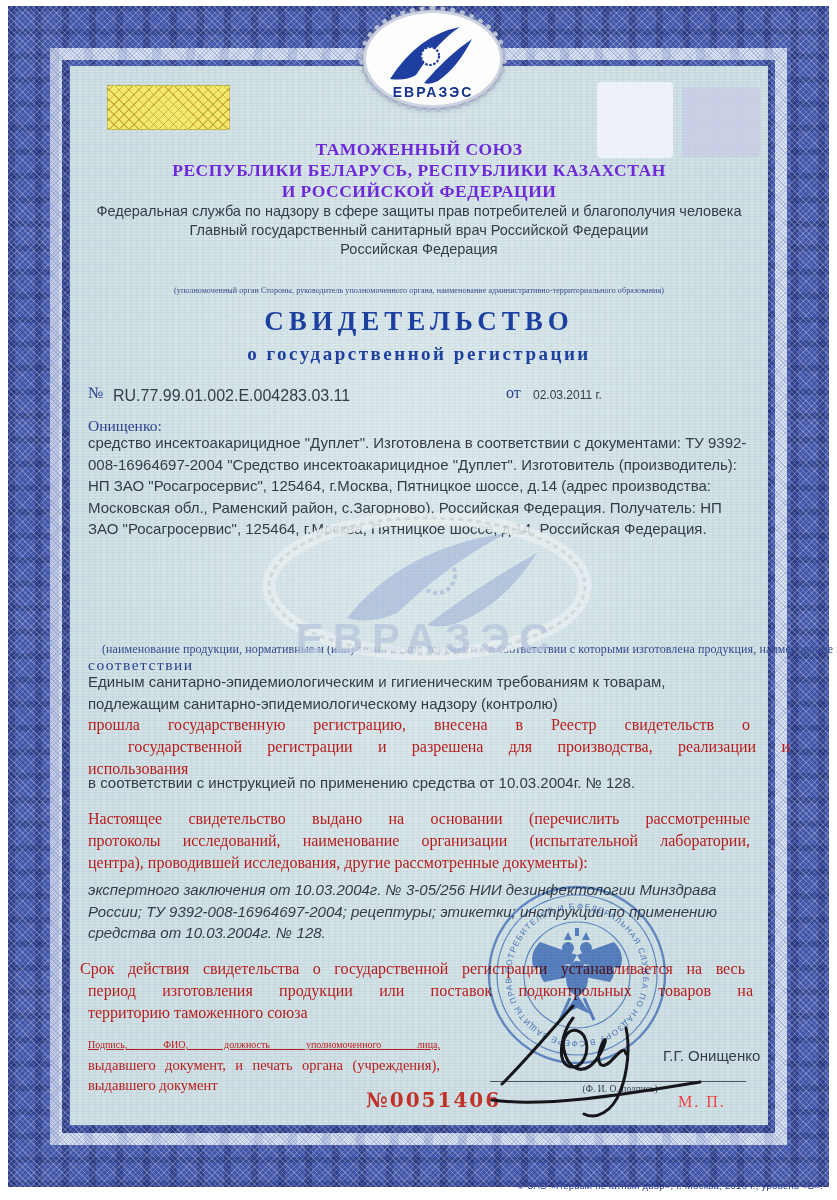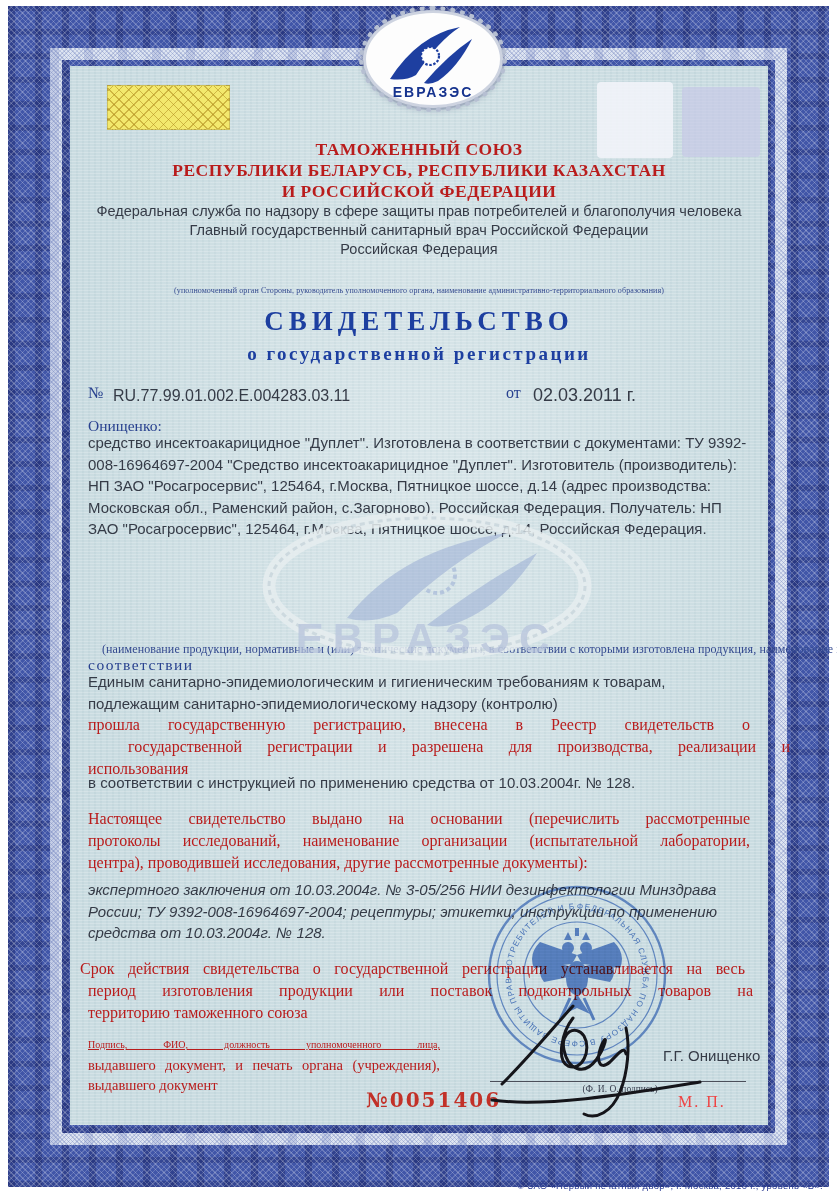--- a/index.html
+++ b/index.html
@@ -61,21 +61,21 @@
     box-shadow:0 0 0 2px rgba(120,130,160,.35), 0 2px 6px rgba(40,50,90,.25);
     z-index:6;
   }
   .logo svg{position:absolute;inset:0;}
   
   .watermark{position:absolute; left:252px; top:513px; width:350px; height:150px; opacity:.85; z-index:1;}
   
   .ctr{position:absolute; left:70px; width:698px; text-align:center;}
   .serif-navy{color:#28418f; font-family:"Liberation Serif", serif;}
   .sans-dark{color:#353b47; font-family:"Liberation Sans", sans-serif;}
-  .hline{font-weight:bold; color:#b91c1c; font-size:17.5px; letter-spacing:.5px;}
+  .hline{font-weight:bold; color:#6d28d9; font-size:17.5px; letter-spacing:.5px;}
   .agline{font-size:14.5px;}
   .tiny-note{font-size:8px; color:#33498f; white-space:nowrap; letter-spacing:.1px;}
   .doc-title{font-weight:bold; color:#1d3fa0; font-size:27px; letter-spacing:5px;}
   .doc-subtitle{font-weight:bold; color:#1d3fa0; font-size:19px; letter-spacing:2.5px;}
   .abs{position:absolute;}
   .jline{text-align:justify; text-align-last:justify;}
   .para-serif{font-size:16px; line-height:22px; color:#b91c1c;}
   .para-sans{font-size:15px; line-height:21.5px; color:#353b47; font-family:"Liberation Sans", sans-serif;}
   .serial{
     color:#c23128; font-size:20px; font-weight:bold; letter-spacing:2px;
@@ -133,21 +133,21 @@
   <div class="ctr sans-dark agline" style="top:222px">Главный государственный санитарный врач Российской Федерации</div>
   <div class="ctr sans-dark agline" style="top:241px">Российская Федерация</div>
   <div class="ctr tiny-note" style="top:286px">(уполномоченный орган Стороны, руководитель уполномоченного органа, наименование административно-территориального образования)</div>
 
   <div class="ctr doc-title" style="top:306px">СВИДЕТЕЛЬСТВО</div>
   <div class="ctr doc-subtitle" style="top:343px">о государственной регистрации</div>
 
   <div class="abs serif-navy" style="left:88px;top:384px;font-size:16px;">№</div>
   <div class="abs para-sans" style="left:113px;top:385px;font-size:16px;">RU.77.99.01.002.E.004283.03.11</div>
   <div class="abs serif-navy" style="left:506px;top:384px;font-size:16px;">от</div>
-  <div class="abs para-sans" style="left:533px;top:385px;font-size:18px;text-align:center;">02.03.2011 г.</div>
+  <div class="abs para-sans" style="left:533px;top:385px;font-size:12px;text-align:center;">02.03.2011 г.</div>
 
   <div class="abs serif-navy" style="left:88px;top:417px;font-size:15.5px;">Онищенко:</div>
   <div class="abs para-sans" style="left:88px;top:432px;width:668px;">средство инсектоакарицидное "Дуплет". Изготовлена в соответствии с документами: ТУ 9392-008-16964697-2004 "Средство инсектоакарицидное "Дуплет". Изготовитель (производитель): НП ЗАО "Росагросервис", 125464, г.Москва, Пятницкое шоссе, д.14 (адрес производства: Московская обл., Раменский район, с.Загорново), Российская Федерация. Получатель: НП ЗАО "Росагросервис", 125464, г.Москва, Пятницкое шоссе, д.14, Российская Федерация.</div>
   <div class="ctr tiny-note" style="top:642px;font-size:12px;margin-left:32px;">(наименование продукции, нормативные и (или) технические документы, в соответствии с которыми изготовлена продукция, наименование и место нахождения изготовителя (производителя), получателя)</div>
 
   <div class="abs serif-navy" style="left:88px;top:656px;font-size:15.5px;letter-spacing:1.5px;">соответствии</div>
   <div class="abs para-sans" style="left:88px;top:671px;width:672px;">Единым санитарно-эпидемиологическим и гигиеническим требованиям к товарам, подлежащим санитарно-эпидемиологическому надзору (контролю)</div>
 
   <div class="abs para-serif jline" style="left:88px;top:714px;width:662px;">прошла государственную регистрацию, внесена в Реестр свидетельств о</div>
   <div class="abs para-serif jline" style="left:88px;top:736px;width:662px;margin-left:40px;">государственной регистрации и разрешена для производства, реализации и</div>

